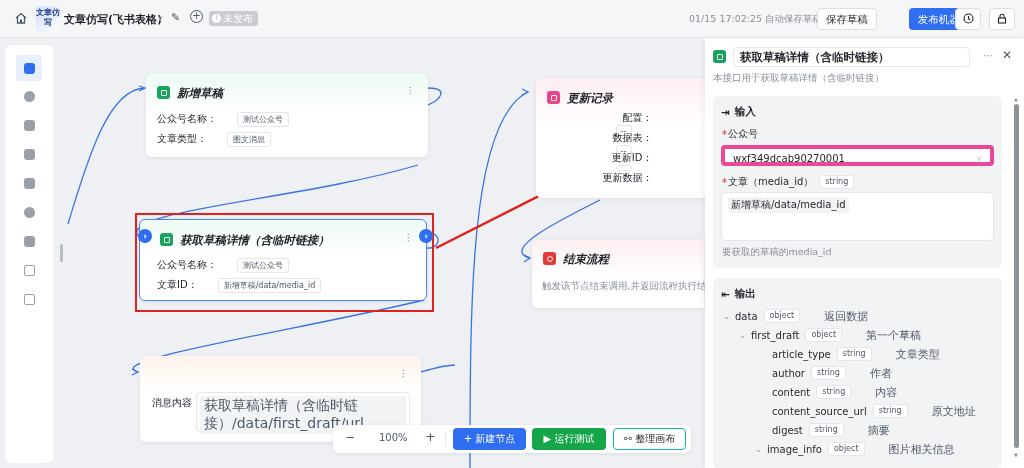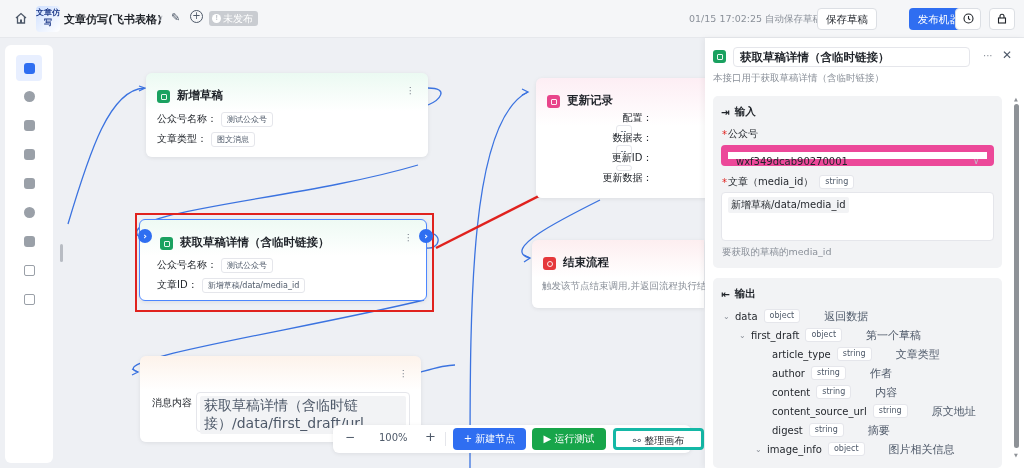--- a/index.html
+++ b/index.html
@@ -32,28 +32,28 @@
   .tool-glyph.circle { border-radius: 50%; }
   .tool-glyph.outline { background: transparent; border: 1.5px solid #9aa0a8; border-radius: 2px; }
   .tool-item.active .tool-glyph { background: #2f6ef1; }
   .drag-handle { position: absolute; left: 60px; top: 244px; width: 3px; height: 18px; border-radius: 2px; background: #b8bcc3; }
 
   
   .edges { position: absolute; left: 0; top: 0; width: 1024px; height: 468px; pointer-events: none; }
 
   
   .node { position: absolute; background: #fff; border-radius: 6px; box-shadow: 0 1px 4px rgba(0,0,0,0.08); }
-  .node-head { display: flex; align-items: flex-end; padding: 13px 11px 0 11px; height: 30px; }
+  .node-head { display: flex; align-items: flex-start; padding: 13px 11px 0 11px; height: 30px; font-style: italic; }
   .node-icon { width: 13px; height: 13px; border-radius: 3px; margin-right: 7px; display: flex; align-items: center; justify-content: center; }
   .node-icon .inner { width: 6px; height: 6px; border-radius: 1px; border: 1.5px solid rgba(255,255,255,0.9); }
   .node-title { font-size: 11.5px; font-weight: bold; color: #1f2329; }
   .node-more { position: absolute; right: 12px; top: 13px; color: #8a9099; font-size: 10px; letter-spacing: -1px; writing-mode: vertical-lr; }
   .field-row { display: flex; align-items: center; height: 20px; padding-left: 11px; font-size: 10px; color: #4e5969; }
   .field-label { color: #1f2329; font-size: 10px; }
-  .tag { display: inline-block; height: 15px; line-height: 13px; padding: 0 5px; border: 1px solid #e5e6eb; border-radius: 3px; font-size: 8px; color: #4e5969; background: #fff; margin-left: 4px; }
+  .tag { display: inline-block; height: 15px; line-height: 13px; padding: 0 5px; border: 1px solid #e5e6eb; border-radius: 3px; font-size: 8px; color: #4e5969; background: #fff; margin-left: 20px; }
 
   .node-green { background: linear-gradient(180deg,#ebfaf2 0%,#ffffff 45%); }
   .node-pink { background: linear-gradient(180deg,#fdeef4 0%,#ffffff 40%); }
   .node-red { background: linear-gradient(180deg,#fdeef0 0%,#ffffff 55%); }
   .node-orange { background: linear-gradient(180deg,#fdf3eb 0%,#ffffff 40%); }
 
   .n1 { left: 146px; top: 73px; width: 282px; height: 84px; }
   .n2 { left: 139px; top: 219px; width: 288px; height: 82px; border: 1px solid #4c86ff; background: linear-gradient(180deg,#eefaf4 0%,#ffffff 45%); }
   .n3 { left: 140px; top: 356px; width: 281px; height: 86px; }
   .n4 { left: 536px; top: 78px; width: 175px; height: 120px; border-radius: 6px 0 0 6px; }
@@ -76,38 +76,38 @@
 
   
   .bottom-bar { position: absolute; left: 333px; top: 425px; width: 358px; height: 28px; background: #fff; border-radius: 6px; box-shadow: 0 1px 4px rgba(0,0,0,0.08); }
   .zoom-minus { position: absolute; left: 12px; top: 5px; font-size: 12px; color: #4e5969; }
   .zoom-val { position: absolute; left: 46px; top: 7px; font-size: 10px; color: #4e5969; }
   .zoom-plus { position: absolute; left: 92px; top: 4px; font-size: 13px; color: #4e5969; }
   .bb-sep { position: absolute; left: 112px; top: 7px; width: 1px; height: 14px; background: #e5e6eb; }
   .bb-btn { position: absolute; top: 3px; height: 22px; border-radius: 4px; font-size: 10px; line-height: 22px; text-align: center; }
   .bb-new { left: 120px; width: 73px; background: #2f6ef1; color: #fff; }
   .bb-run { left: 199px; width: 74px; background: #17a54a; color: #fff; }
-  .bb-tidy { left: 280px; width: 91px; background: #fff; border: 3px solid #14b8a6; color: #1f2329; line-height: 20px; }
+  .bb-tidy { left: 280px; width: 73px; background: #fff; border: 1px solid #14b8a6; color: #1f2329; line-height: 20px; }
 
   
   .panel { position: absolute; left: 705px; top: 38px; width: 319px; height: 430px; background: #fff; box-shadow: -2px 0 6px rgba(0,0,0,0.05); }
   .p-icon { position: absolute; left: 8px; top: 12px; width: 13px; height: 13px; border-radius: 3px; background: #1aa160; display: flex; align-items: center; justify-content: center; }
   .p-icon .inner { width: 6px; height: 6px; border-radius: 1px; border: 1.5px solid rgba(255,255,255,0.9); }
   .p-title { position: absolute; left: 28px; top: 9px; width: 237px; height: 20px; border: 1px solid #e5e6eb; border-radius: 4px; padding-left: 6px; font-size: 11.5px; font-weight: bold; line-height: 18px; color: #1f2329; }
   .p-more { position: absolute; left: 278px; top: 12px; color: #8a9099; font-size: 10px; }
   .p-close { position: absolute; left: 297px; top: 10px; color: #4e5969; font-size: 12px; }
   .p-desc { position: absolute; left: 8px; top: 34px; font-size: 9.5px; color: #8a9099; }
 
   .sec { position: absolute; left: 8px; width: 289px; background: #f2f3f5; border-radius: 5px; }
   .sec-in { top: 58px; height: 172px; }
   .sec-out { top: 240px; height: 190px; }
   .sec-head { position: absolute; left: 8px; top: 9px; font-size: 10.5px; font-weight: bold; color: #1f2329; display: flex; align-items: center; gap: 5px; }
   .req { color: #e0221e; margin-right: 1px; }
   .f-label { position: absolute; left: 9px; font-size: 10px; color: #1f2329; display: flex; align-items: center; }
-  .f-select { position: absolute; left: 8px; width: 273px; height: 21px; background: #fff; border: 7px solid #ec4899; border-radius: 4px; padding-left: 8px; font-size: 10px; line-height: 19px; color: #1f2329; }
+  .f-select { position: absolute; left: 8px; width: 273px; height: 21px; background: #fff; border: 4px solid #ec4899; border-radius: 4px; padding-left: 8px; font-size: 10px; line-height: 19px; color: #1f2329; }
   .f-select .chev { position: absolute; right: 8px; top: 0; color: #c0c4cc; font-size: 8px; }
   .f-textarea { position: absolute; left: 8px; width: 273px; height: 49px; background: #fff; border: 1px solid #e5e6eb; border-radius: 4px; padding: 4px 6px; }
   .chip { display: inline-block; background: #f2f3f5; font-size: 10px; color: #1f2329; padding: 1px 3px; border-radius: 2px; }
   .f-help { position: absolute; left: 9px; font-size: 9.5px; color: #8a9099; }
   .type-tag { display: inline-block; height: 14px; line-height: 12px; padding: 0 5px; background: #fff; border: 1px solid #e5e6eb; border-radius: 3px; font-size: 8px; color: #4e5969; margin-left: 6px; }
 
   .tree-row { position: absolute; display: flex; align-items: center; font-size: 10px; color: #1f2329; height: 16px; }
   .tree-row .tchev { color: #8a9099; font-size: 8px; width: 12px; }
   .tree-row .tdesc { margin-left: 24px; color: #4e5969; font-size: 11px; }
 

